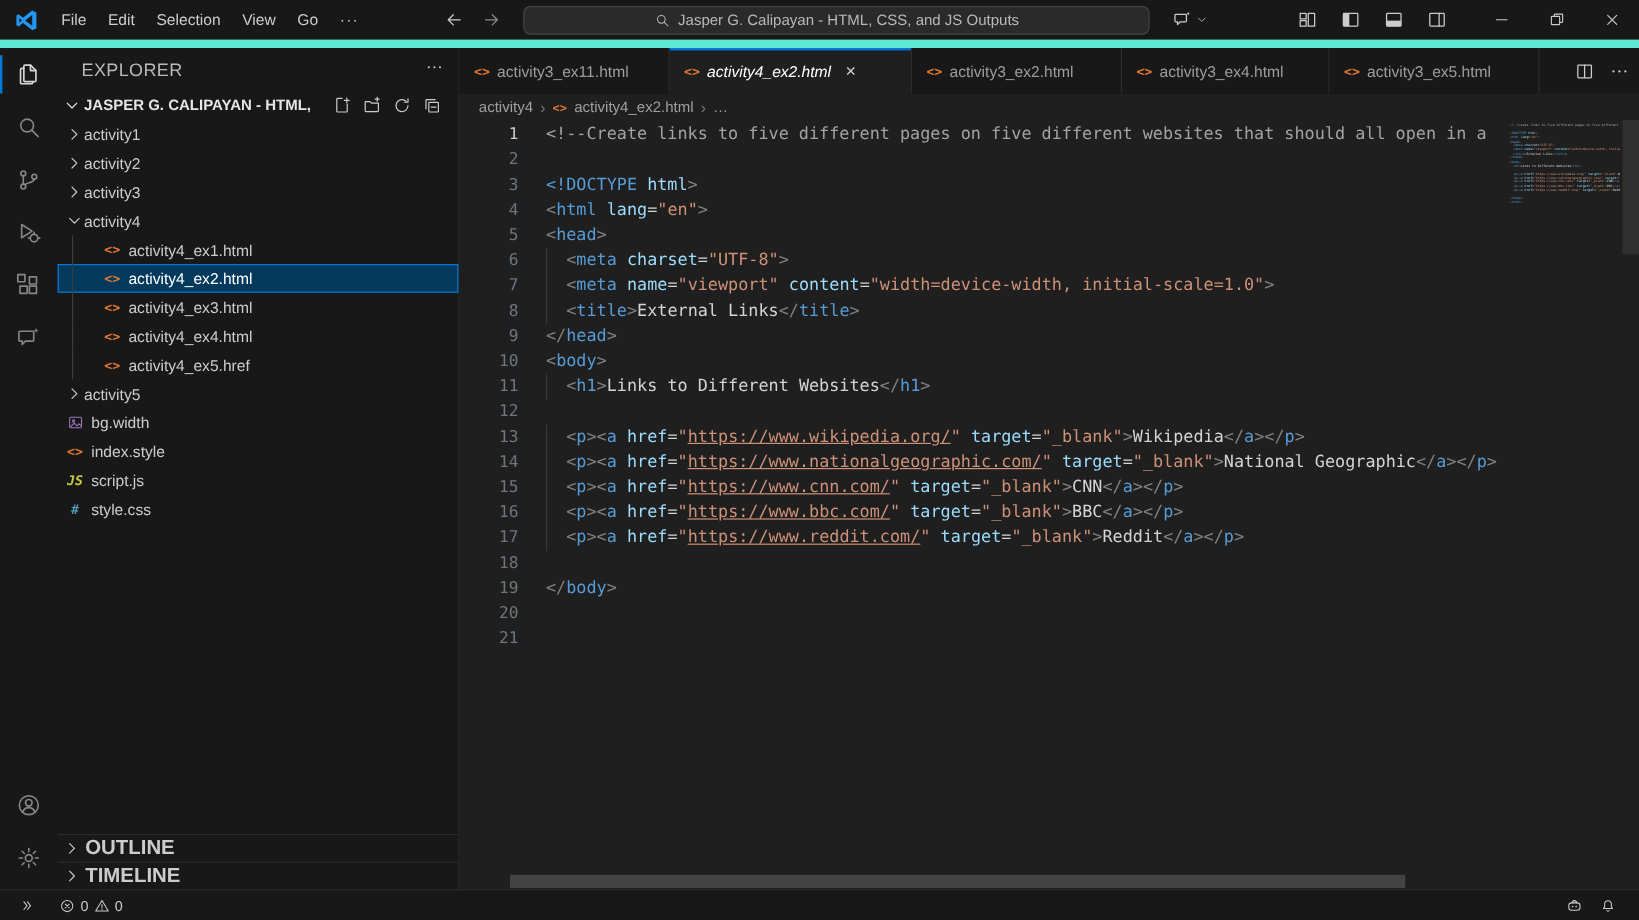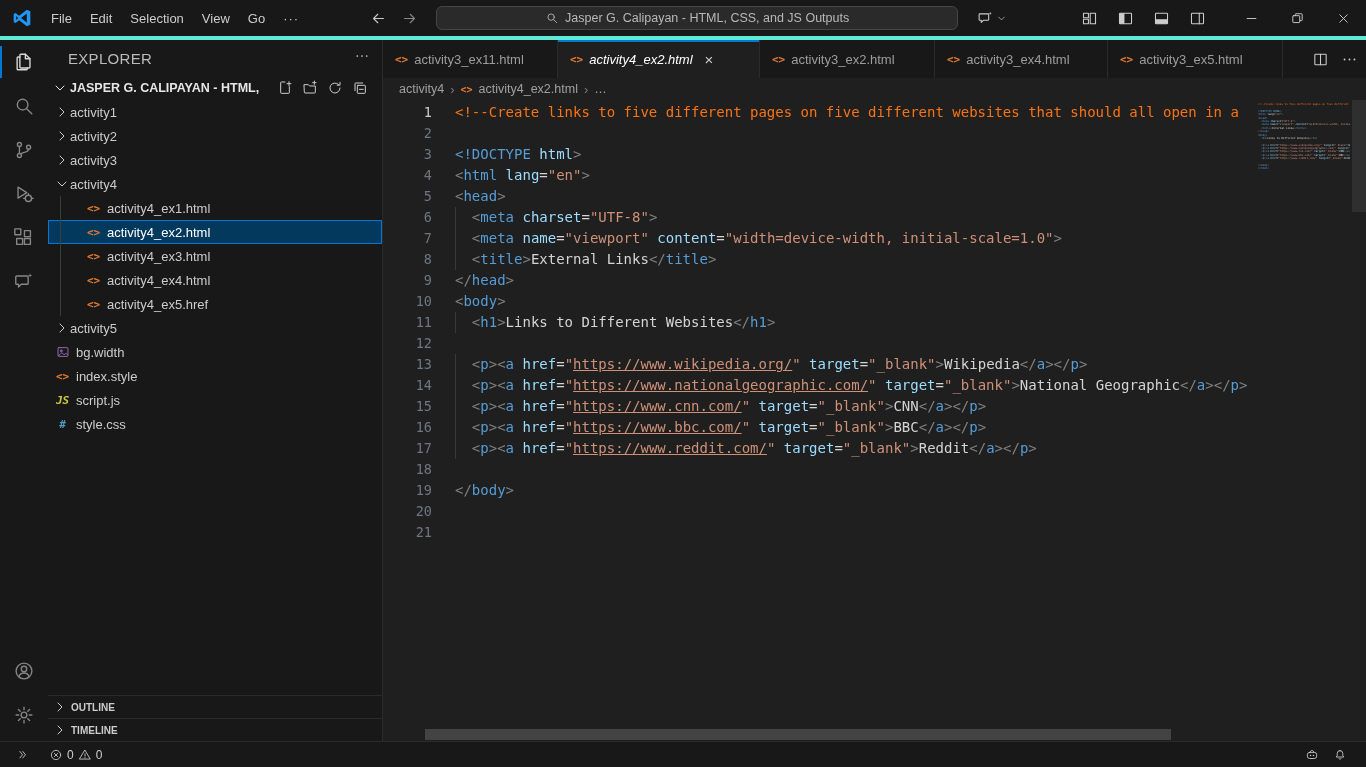--- a/index.html
+++ b/index.html
@@ -1,21 +1,21 @@
 <!DOCTYPE html>
 <html><head>
 <meta charset="utf-8">
 <style>
   * { margin:0; padding:0; box-sizing:border-box; }
   html,body { width:1366px; height:767px; overflow:hidden; background:#1f1f1f;
               font-family:"Liberation Sans", sans-serif; }
 
   
   .titlebar { position:absolute; left:0; top:0; width:1366px; height:40px;
-              background:#181818; border-bottom:4px solid #5eead4;
+              background:#181818; border-bottom:7px solid #5eead4;
               display:flex; align-items:center; color:#cccccc; font-size:13px; }
   .vscode-logo { width:20px; height:20px; margin:0 10px 0 12px; flex:none; }
   .menu-item { padding:4px 9px; border-radius:5px; cursor:default; }
   .menu-more { padding:4px 9px; color:#cccccc; letter-spacing:1px; }
   .nav-arrows { display:flex; gap:14px; margin:0 18px 0 62px; }
   .nav-arrows svg { width:17px; height:17px; }
   .cmd-center { width:522px; height:24px; background:#2a2a2a; border:1px solid #454545;
                 border-radius:6px; display:flex; align-items:center; justify-content:center;
                 gap:6px; color:#b8b8b8; font-size:12.5px; }
   .cmd-center svg { width:14px; height:14px; }
@@ -58,21 +58,21 @@
   .tree-row.sel { background:#04395e; outline:1px solid #0078d4; outline-offset:-1px; color:#ffffff; }
   .tree-row .fico { width:17px; flex:none; display:flex; justify-content:center; margin-right:5px;
                     font-family:"DejaVu Sans Mono", monospace; font-weight:bold; font-size:11px; }
   .ind-guide { position:absolute; left:12px; top:0; width:1px; height:24px; background:#3c3c3c; }
   .fi-html { color:#e37933; }
   .fi-js { color:#cbcb41; font-size:10px;font-style:italic; }
   .fi-css { color:#519aba; font-size:13px; }
   .fi-img svg { width:14px; height:14px; color:#a074c4; }
   .sb-bottom { position:absolute; left:0; bottom:0; width:100%; }
   .sb-section { height:23px; display:flex; align-items:center; border-top:1px solid #2b2b2b;
-                font-size:10px; font-weight:bold; color:#cccccc; padding-left:4px; }
+                font-size:17px; font-weight:bold; color:#cccccc; padding-left:4px; }
   .sb-section .chev { width:16px; height:16px; margin-right:3px; }
 
   
   .editor-area { position:absolute; left:383px; top:40px; width:983px; height:701px; background:#1f1f1f; }
   .tabbar { height:38px; background:#181818; display:flex; align-items:stretch; position:relative; }
   .tab { display:flex; align-items:center; gap:6px; padding:0 12px; font-size:13px;
          color:#9d9d9d; background:#181818; border-right:1px solid #2b2b2b; position:relative; flex:none; }
   .tab .fico { color:#e37933; font-family:"DejaVu Sans Mono", monospace; font-weight:bold; font-size:11px; }
   .tab.active { background:#1f1f1f; color:#ffffff; }
   .tab.active::before { content:""; position:absolute; left:0; top:0; right:0; height:2px; background:#0078d4; }
@@ -87,21 +87,21 @@
 
   .code-wrap { position:relative; display:flex; height:641px; overflow:hidden; }
   .gutter { width:72px; flex:none; padding-top:2px; }
   .gutter .ln { height:21px; line-height:21px; text-align:right; padding-right:23px;
                 font-size:13.5px; color:#6e7681; font-family:"DejaVu Sans Mono", monospace; }
   .gutter .ln.cur { color:#cccccc; }
   .code-scroll { width:803px; flex:none; overflow:hidden; padding-top:2px; }
   .cline { height:21px; line-height:21px; white-space:pre; position:relative;
            font-family:"DejaVu Sans Mono", monospace; font-size:14px; color:#d4d4d4; }
   .cline .iguide { position:absolute; left:0; top:0; width:1px; height:21px; background:#393939; }
-  .tok-cm{color:#f97316;margin-top:36px;} .tok-tg{color:#569cd6;} .tok-at{color:#9cdcfe;}
+  .tok-cm{color:#a3a3a3;margin-top:36px;} .tok-tg{color:#569cd6;} .tok-at{color:#9cdcfe;}
   .tok-st{color:#ce9178;} .tok-tx{color:#d4d4d4;} .tok-pt{color:#808080;}
   .tok-lk{color:#ce9178; text-decoration:underline;}
 
   .minimap { width:92px; flex:none; padding-top:3px; overflow:hidden; position:relative; }
   .minimap .cline { height:3.4px; line-height:3.4px; font-size:2.6px; }
   .minimap .tok-lk { text-decoration:none; }
   .vscrollbar { position:absolute; right:0; top:0; width:14px; height:112px; background:rgba(121,121,121,.18); }
   .hscrollbar { position:absolute; left:42px; bottom:1px; width:746px; height:11px; background:#434343; }
 
   

